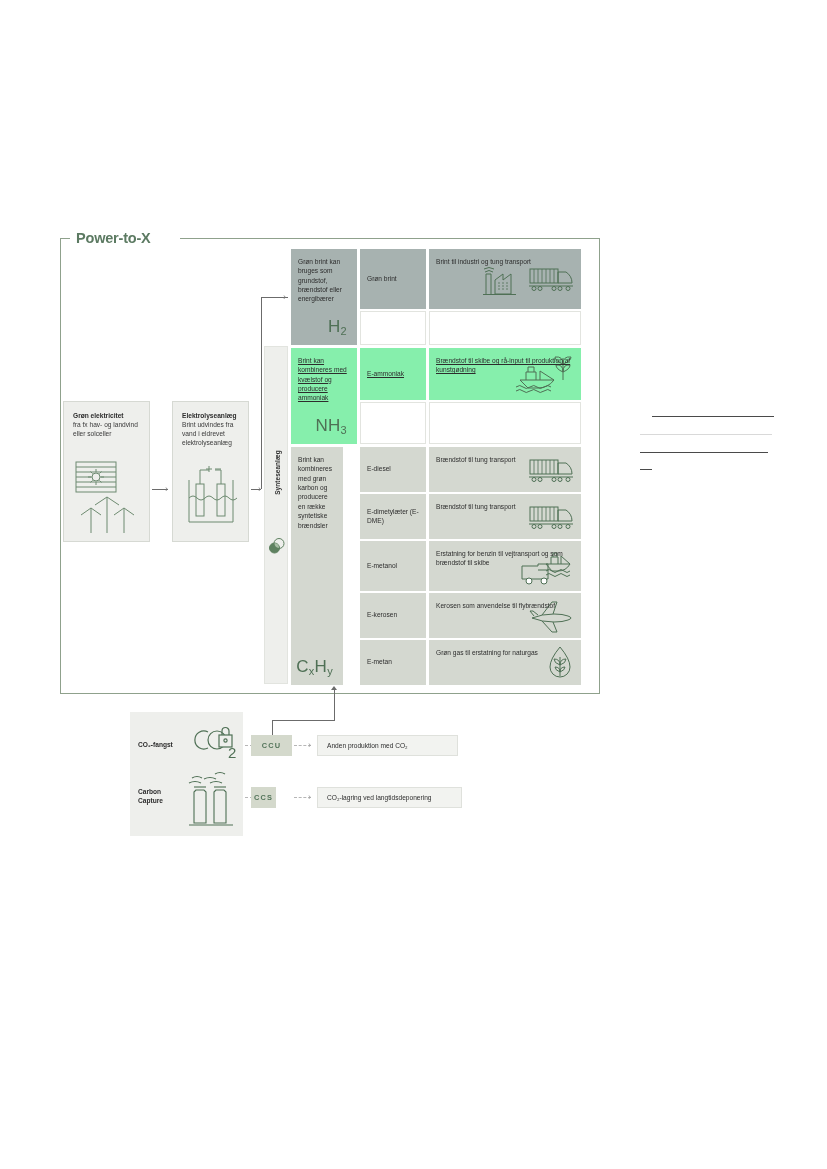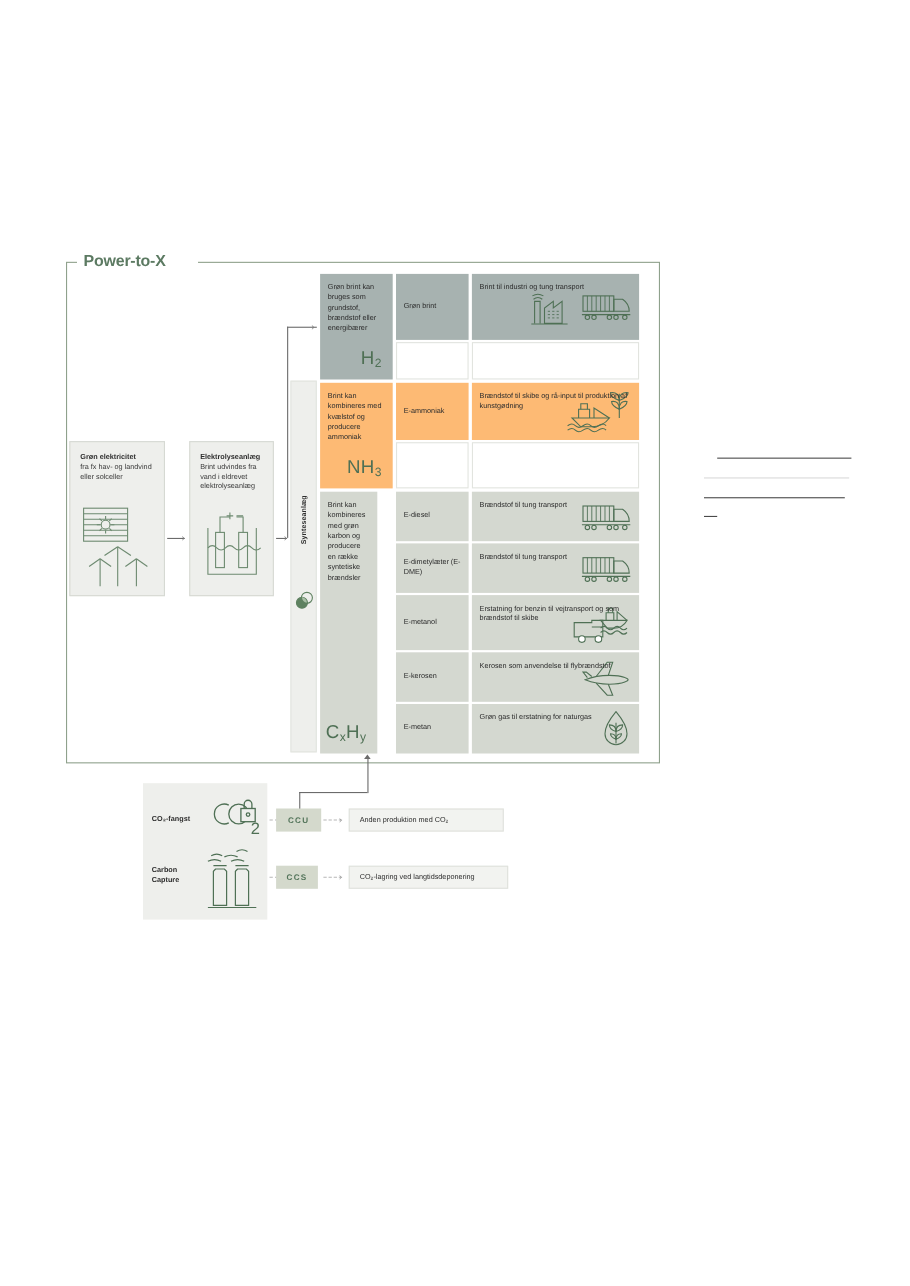--- a/index.html
+++ b/index.html
@@ -111,21 +111,21 @@
     right: 10px; bottom: 6px;
     font-size: 17px;
     color: #4f7055;
     font-weight: 300;
     letter-spacing: 0.3px;
   }
   .formula sub { font-size: 11px; }
 
   
   .tone-h2   { background: #a7b2b0; }
-  .tone-nh3  { background: #fdba74; }
+  .tone-nh3  { background: #86efac; text-decoration: underline; }
   .tone-cxhy { background: #d4d8d0; }
   .tone-blank{ background: #ffffff; border: 1px solid #e2e4df; }
 
   
   .conn { position: absolute; background: #6b6b6b; }
   .conn-h { height: 0.8px; }
   .conn-v { width: 0.8px; }
   .arrow-head-up {
     position: absolute;
     width: 0; height: 0;
@@ -527,21 +527,21 @@
 <div class="tag-box" style="left:251px; top:735px; width:41px; height:21px;">
   <span>CCU</span>
 </div>
 <div class="dotted" style="left:294px; top:745px; width:17px;"></div>
 <div class="co2-arrow" style="left:308px; top:741px;">›</div>
 <div class="out-box" style="left:317px; top:735px; width:141px; height:21px;">
   <span>Anden produktion med CO₂</span>
 </div>
 
 <div class="dotted" style="left:245px; top:797px; width:13px;"></div>
-<div class="tag-box" style="left:251px; top:787px; width:38px; height:21px;">
+<div class="tag-box" style="left:251px; top:787px; width:25px; height:21px;">
   <span>CCS</span>
 </div>
 <div class="dotted" style="left:294px; top:797px; width:17px;"></div>
 <div class="co2-arrow" style="left:308px; top:793px;">›</div>
 <div class="out-box" style="left:317px; top:787px; width:145px; height:21px;">
   <span>CO₂-lagring ved langtidsdeponering</span>
 </div>
 
 <div class="edge-rule" style="left:652px; top:416px; width:122px;"></div>
 <div class="edge-rule light" style="left:640px; top:434px; width:132px;"></div>

